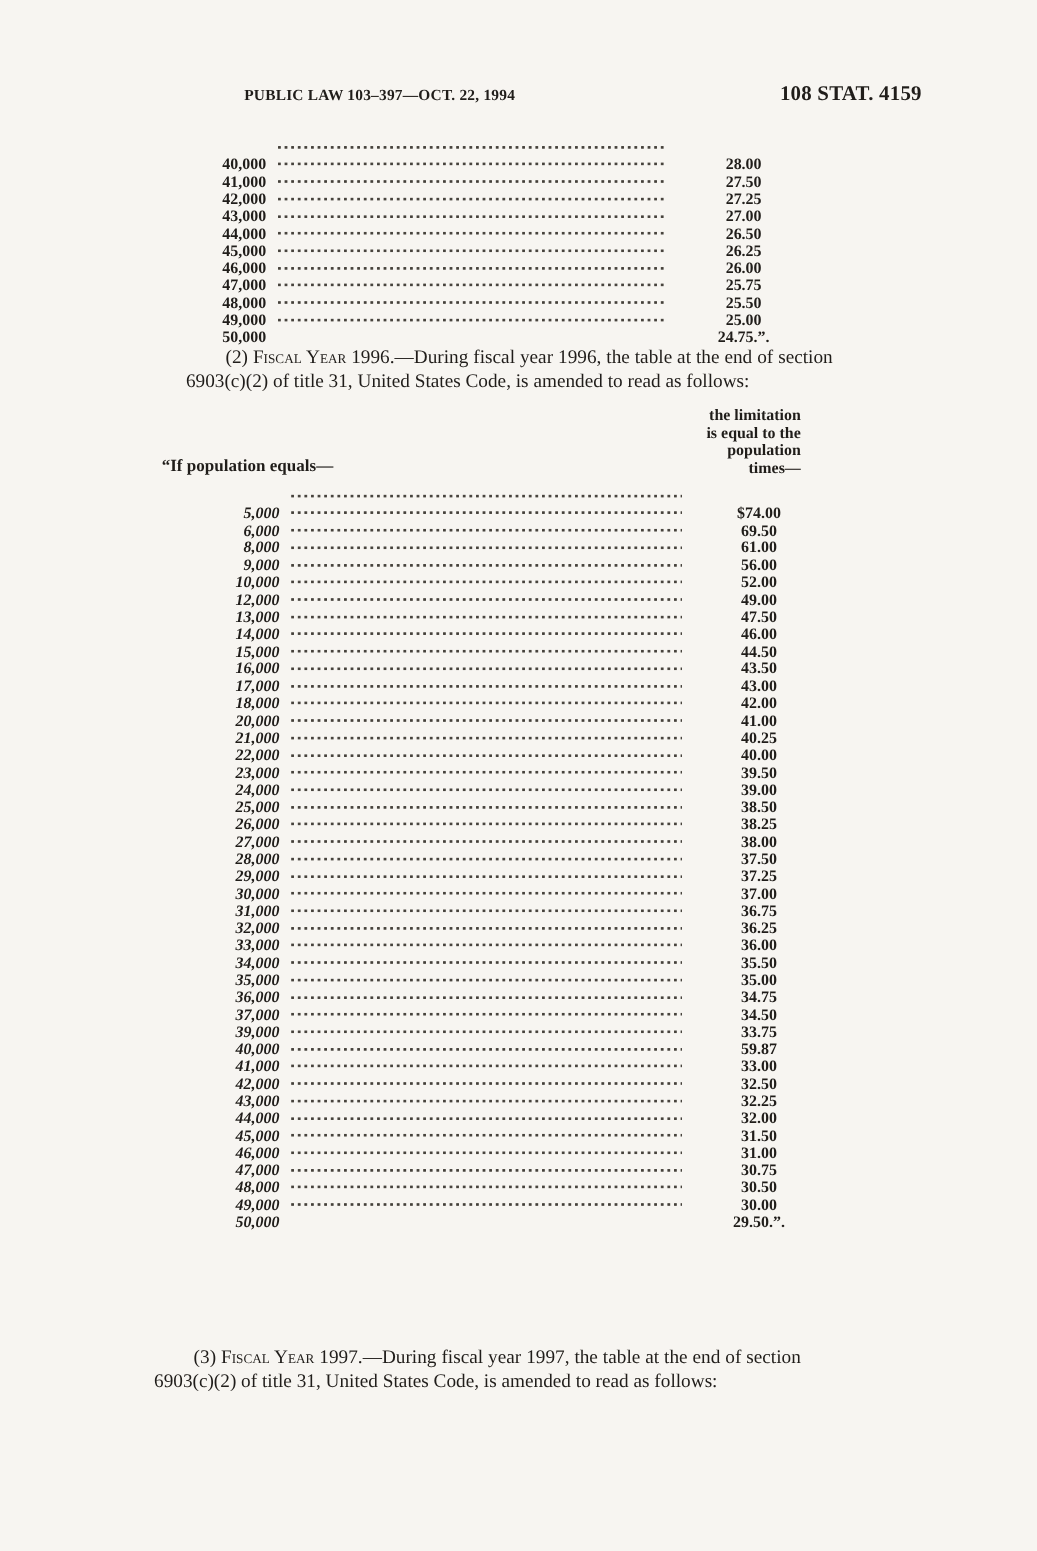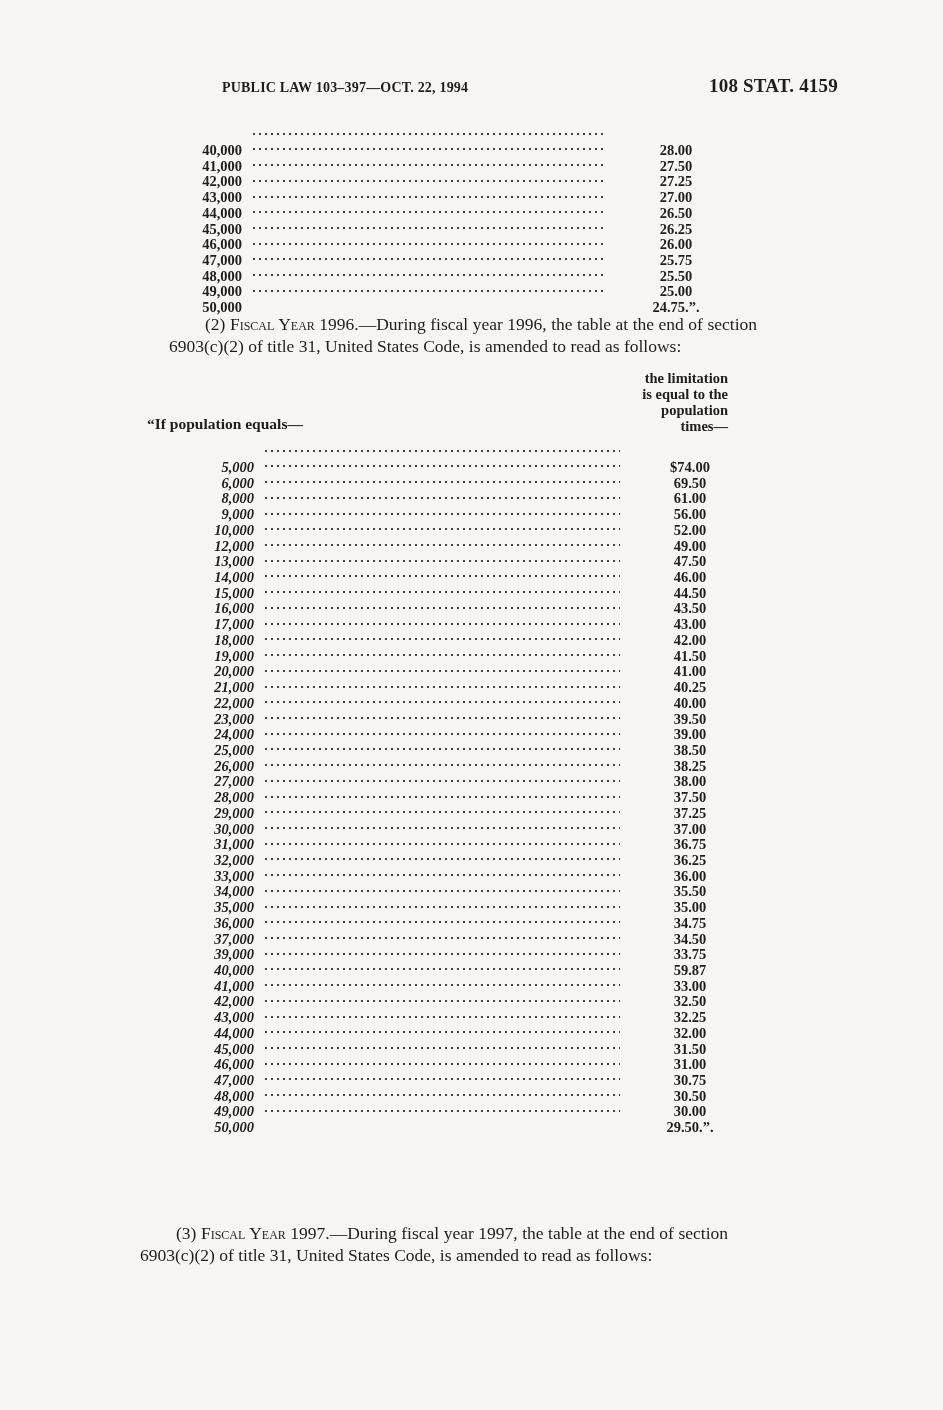--- a/index.html
+++ b/index.html
@@ -227,25 +227,20 @@
       <span class="dots"></span>
       <span class="amt">43.00</span>
     </div>
 
     <div class="trow">
       <span class="pop">18,000</span>
       <span class="dots"></span>
       <span class="amt">42.00</span>
     </div>
 
-    <div class="trow">
-      <span class="pop">19,000</span>
-      <span class="dots"></span>
-      <span class="amt">41.50</span>
-    </div>
 
     <div class="trow">
       <span class="pop">20,000</span>
       <span class="dots"></span>
       <span class="amt">41.00</span>
     </div>
 
     <div class="trow">
       <span class="pop">21,000</span>
       <span class="dots"></span>

